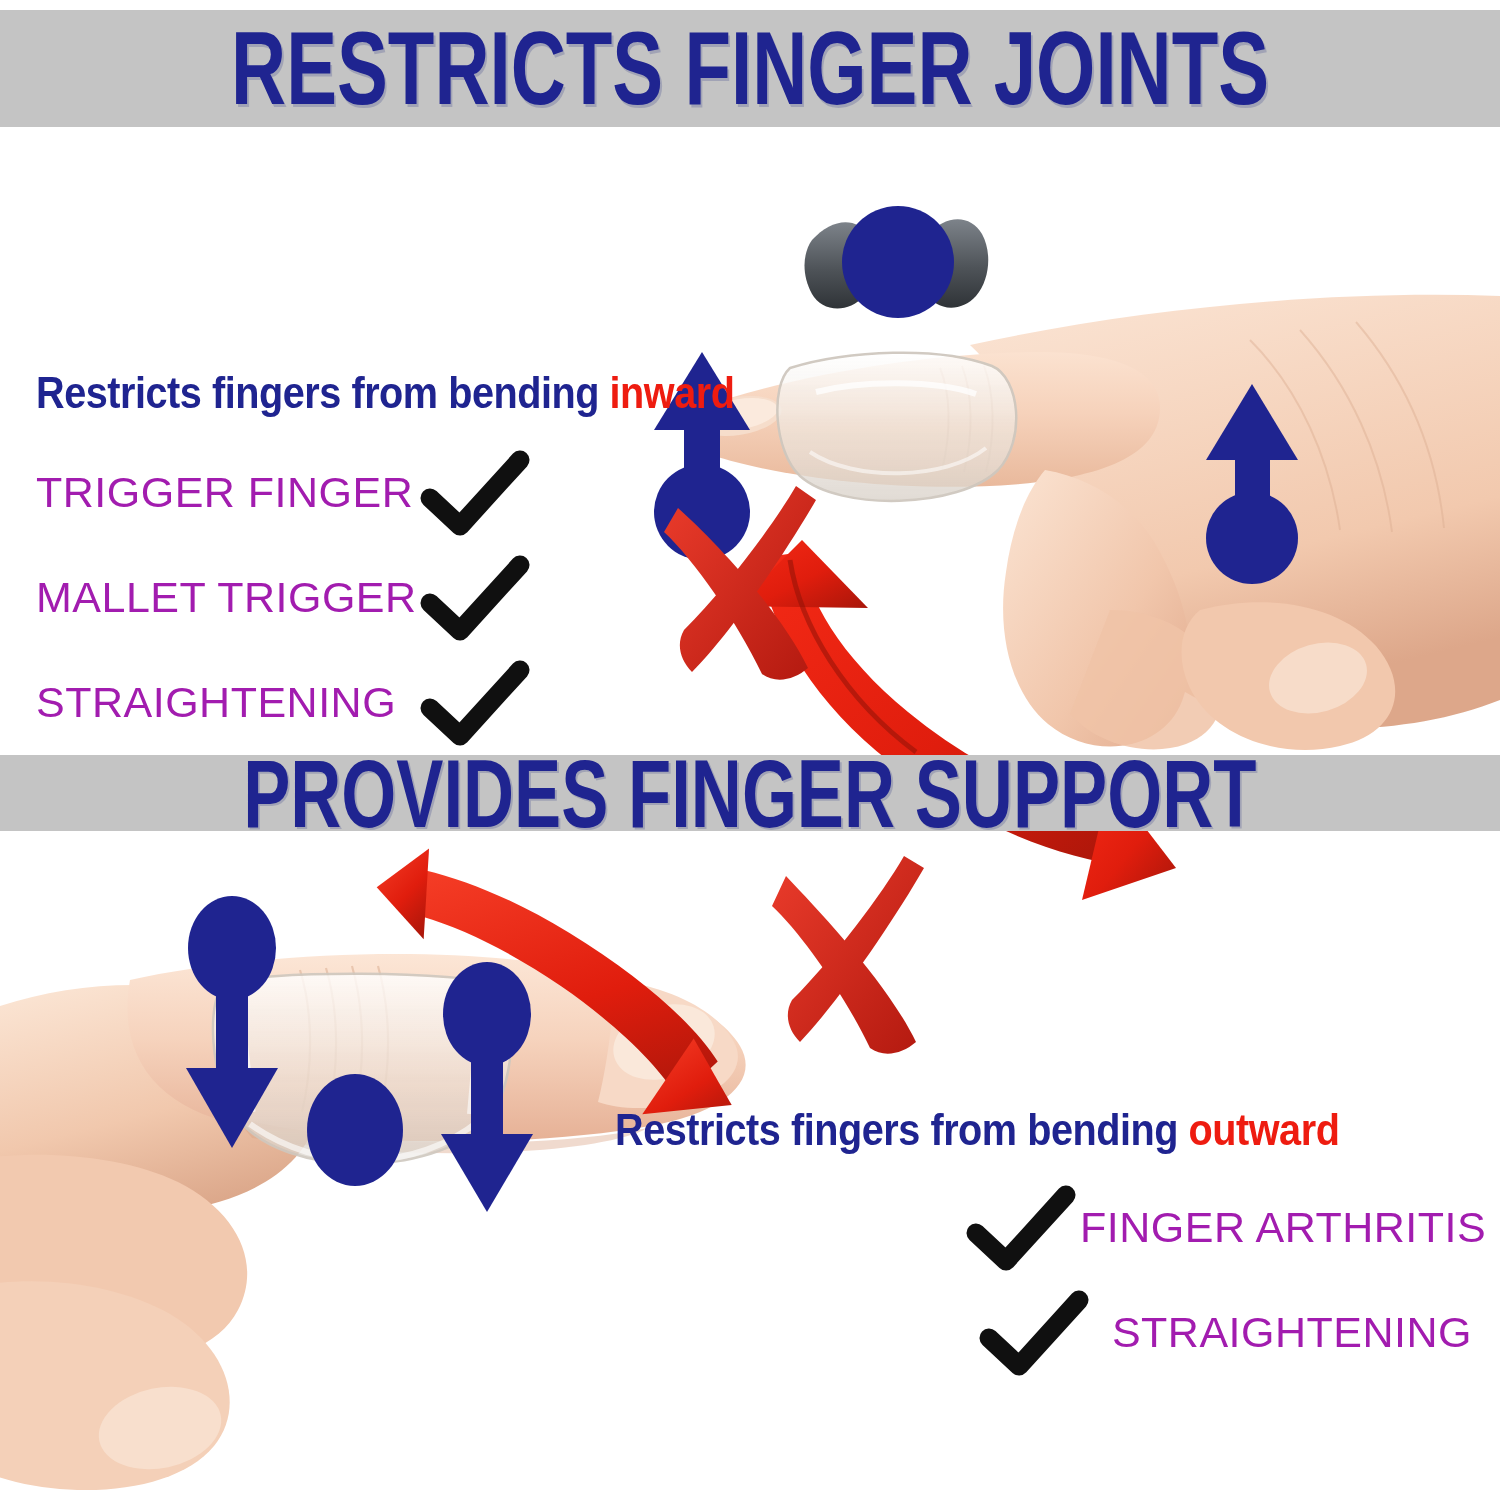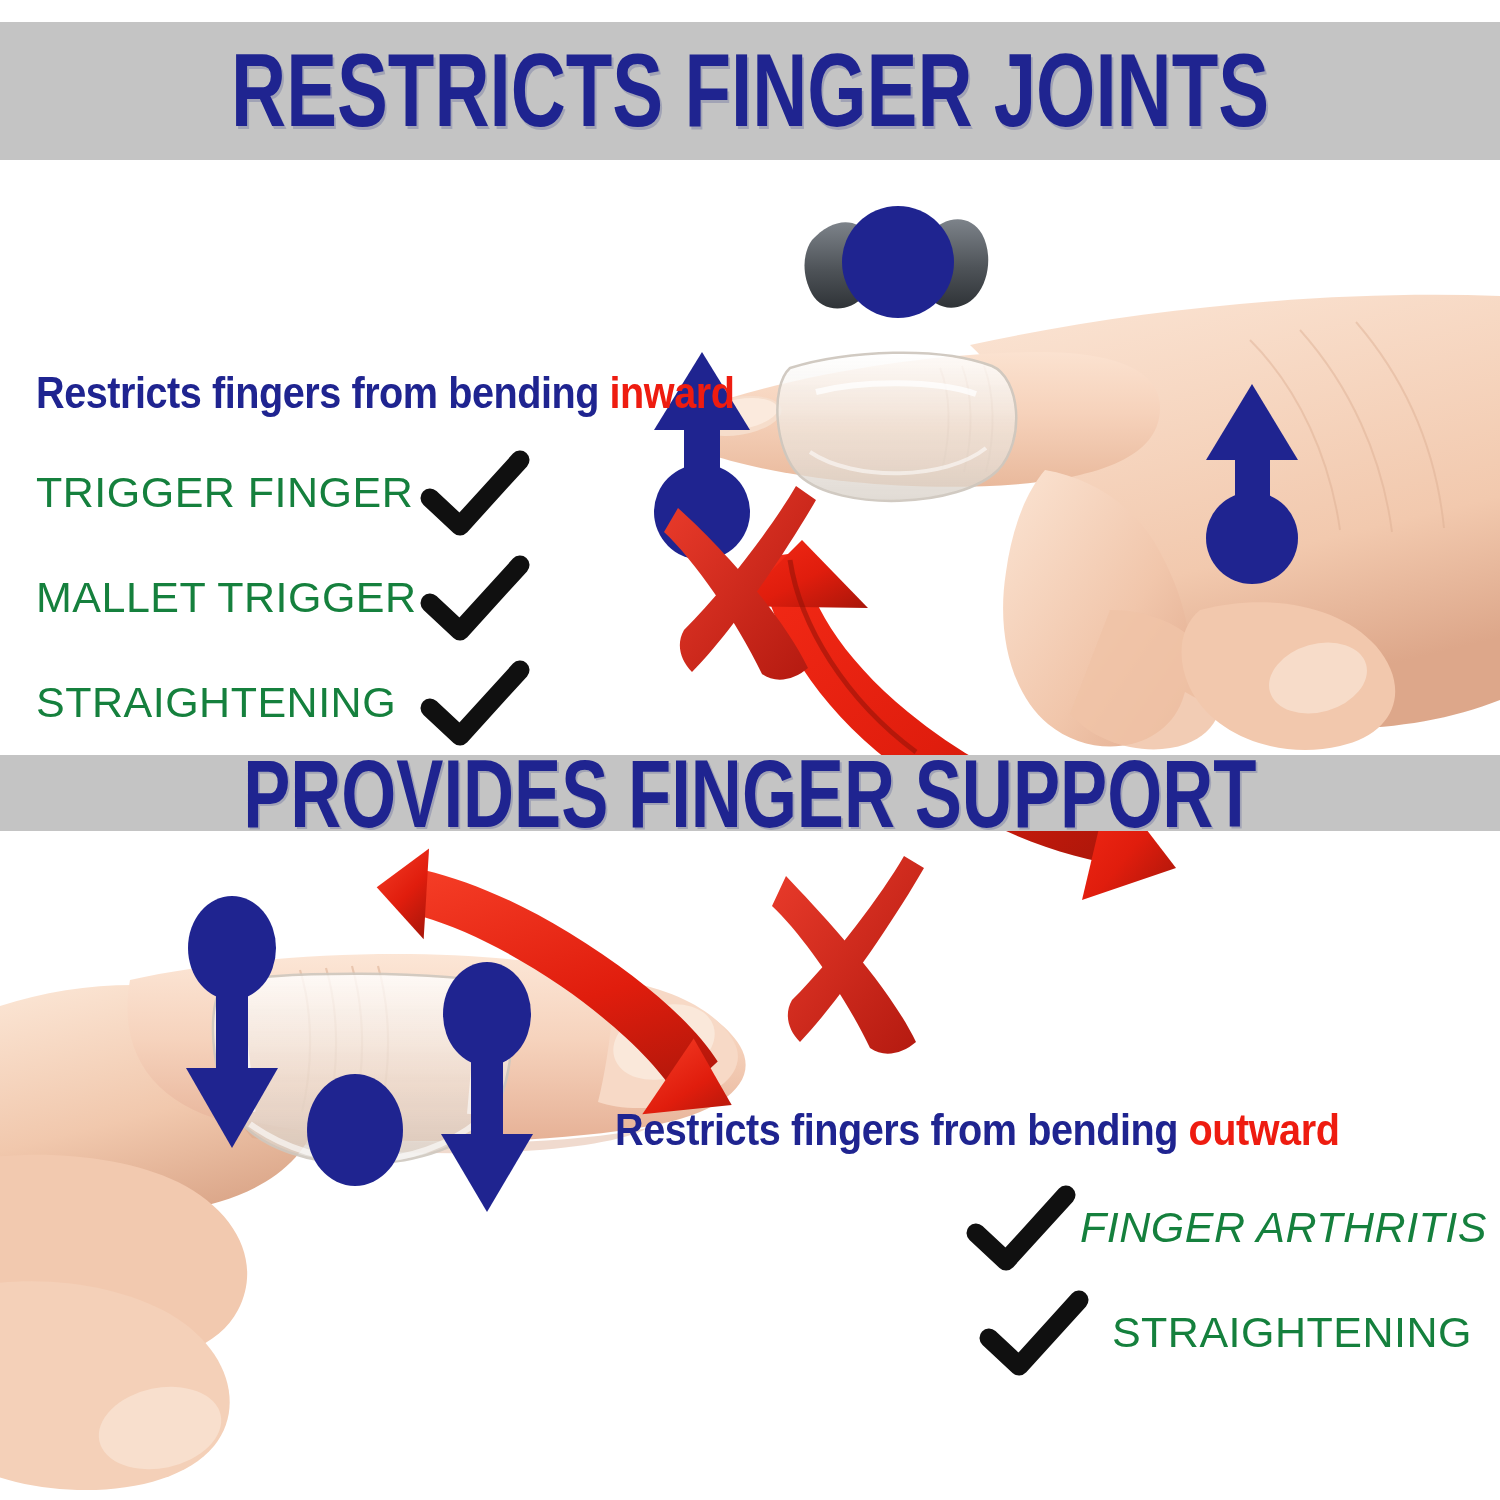--- a/index.html
+++ b/index.html
@@ -26,21 +26,21 @@
   .banner .banner-text {
     font-family: "Liberation Sans", sans-serif;
     font-weight: 700;
     color: #1f2490;
     letter-spacing: 0px;
     transform: scaleX(0.93) scaleY(1.26);
     transform-origin: center center;
     white-space: nowrap;
     text-shadow: 2px 2px 0 rgba(120,125,165,0.45);
   }
-  #banner-top { top: 22px; height: 138px; }
+  #banner-top { top: 10px; height: 117px; }
   #banner-top .banner-text { font-size: 82px; }
   #banner-bottom { top: 755px; height: 76px; }
   #banner-bottom .banner-text { font-size: 76px; }
 
   
   .headline {
     position: absolute;
     font-weight: 700;
     font-size: 44px;
     color: #1f2490;
@@ -61,32 +61,32 @@
     display: flex;
     align-items: center;
     height: 105px;
   }
   #checklist-top .check-row { justify-content: flex-start; }
   #checklist-bottom .check-row { justify-content: flex-end; }
 
   .check-label {
     font-size: 43px;
     font-weight: 400;
-    color: #15803d;
+    color: #a21caf;
     white-space: nowrap;
     letter-spacing: 0.5px;
   }
   #checklist-top .check-label { order: 1; width: 380px; text-align: left; }
   #checklist-top .check-icon  { order: 2; }
   #checklist-bottom .check-icon  { order: 1; }
   #checklist-bottom .check-label { order: 2; width: 400px; text-align: right; }
 
   .check-icon { width: 118px; height: 86px; flex: none; display: block; }
   
-  #checklist-bottom .check-row:nth-child(1) { padding-right: 0px; font-style: italic; }
+  #checklist-bottom .check-row:nth-child(1) { padding-right: 0px; }
   #checklist-bottom .check-row:nth-child(2) { padding-right: 8px; }
   #checklist-bottom .check-row:nth-child(3) { padding-right: 16px; }
 
   
   .photo { position: absolute; overflow: visible; }
   #photo-top { left: 640px; top: 140px; width: 860px; height: 610px; }
   #photo-bottom { left: 0px; top: 862px; width: 820px; height: 638px; }
 
   svg { display: block; overflow: visible; }
 </style>

